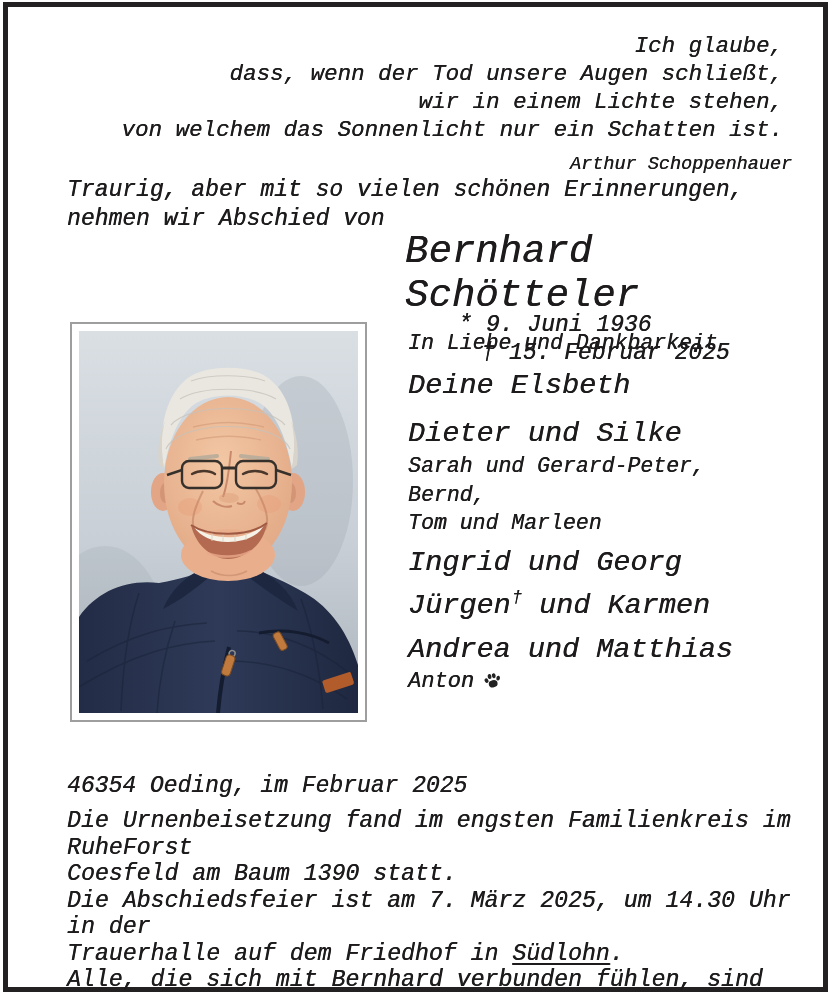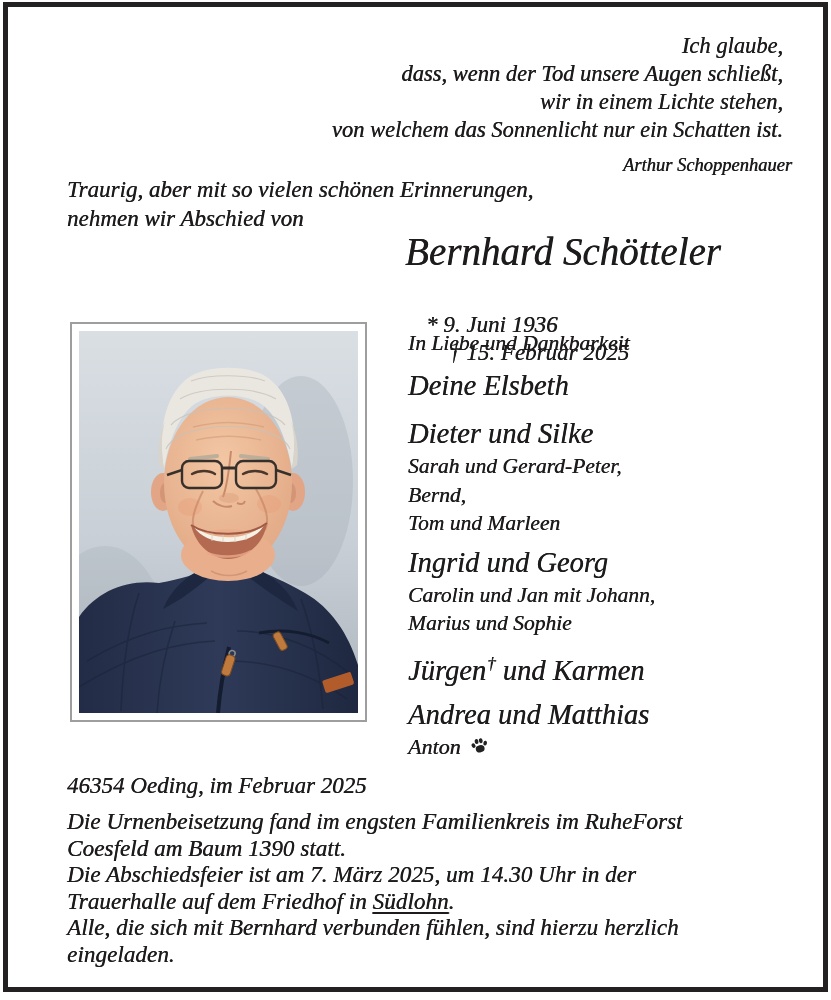--- a/index.html
+++ b/index.html
@@ -1,21 +1,21 @@
 <!DOCTYPE html>
 <html lang="de"><head>
 <meta charset="utf-8">
 <style>
   html,body{margin:0;padding:0;background:#ffffff;}
   .page{
     position:relative;
     width:831px;height:995px;
     background:#ffffff;
     overflow:hidden;
-    font-family:Liberation Serif, serif;
+    font-family:Liberation Mono, monospace;
   }
   .outer-border{
     position:absolute; inset:2px 3px 3px 3px;
     border:5px solid #242122;
     pointer-events:none;
   }
   .t{
     font-style:italic;
     color:#1d1b1c;
     text-shadow:0.35px 0 0 currentColor;
@@ -213,24 +213,20 @@
     <div class="t member-main mb15">Deine Elsbeth</div>
 
     <div class="t member-main mb2">Dieter und Silke</div>
     <div class="mb8">
       <div class="t member-sub">Sarah und Gerard-Peter,</div>
       <div class="t member-sub">Bernd,</div>
       <div class="t member-sub">Tom und Marleen</div>
     </div>
 
     <div class="t member-main mb2">Ingrid und Georg</div>
-    <div class="mb9">
-      <div class="t member-sub">Carolin und Jan mit Johann,</div>
-      <div class="t member-sub">Marius und Sophie</div>
-    </div>
 
     <div class="t member-main mb12"><span>Jürgen</span><sup class="dagger-sup">†</sup><span> und Karmen</span></div>
 
     <div class="t member-main mb3">Andrea und Matthias</div>
 
     <div class="t pet-line">
       <span>Anton</span>
       <svg class="paw" viewBox="0 0 24 24" xmlns="http://www.w3.org/2000/svg">
         <g fill="#222222">
           <ellipse cx="12" cy="16.2" rx="5.6" ry="4.6"></ellipse>

